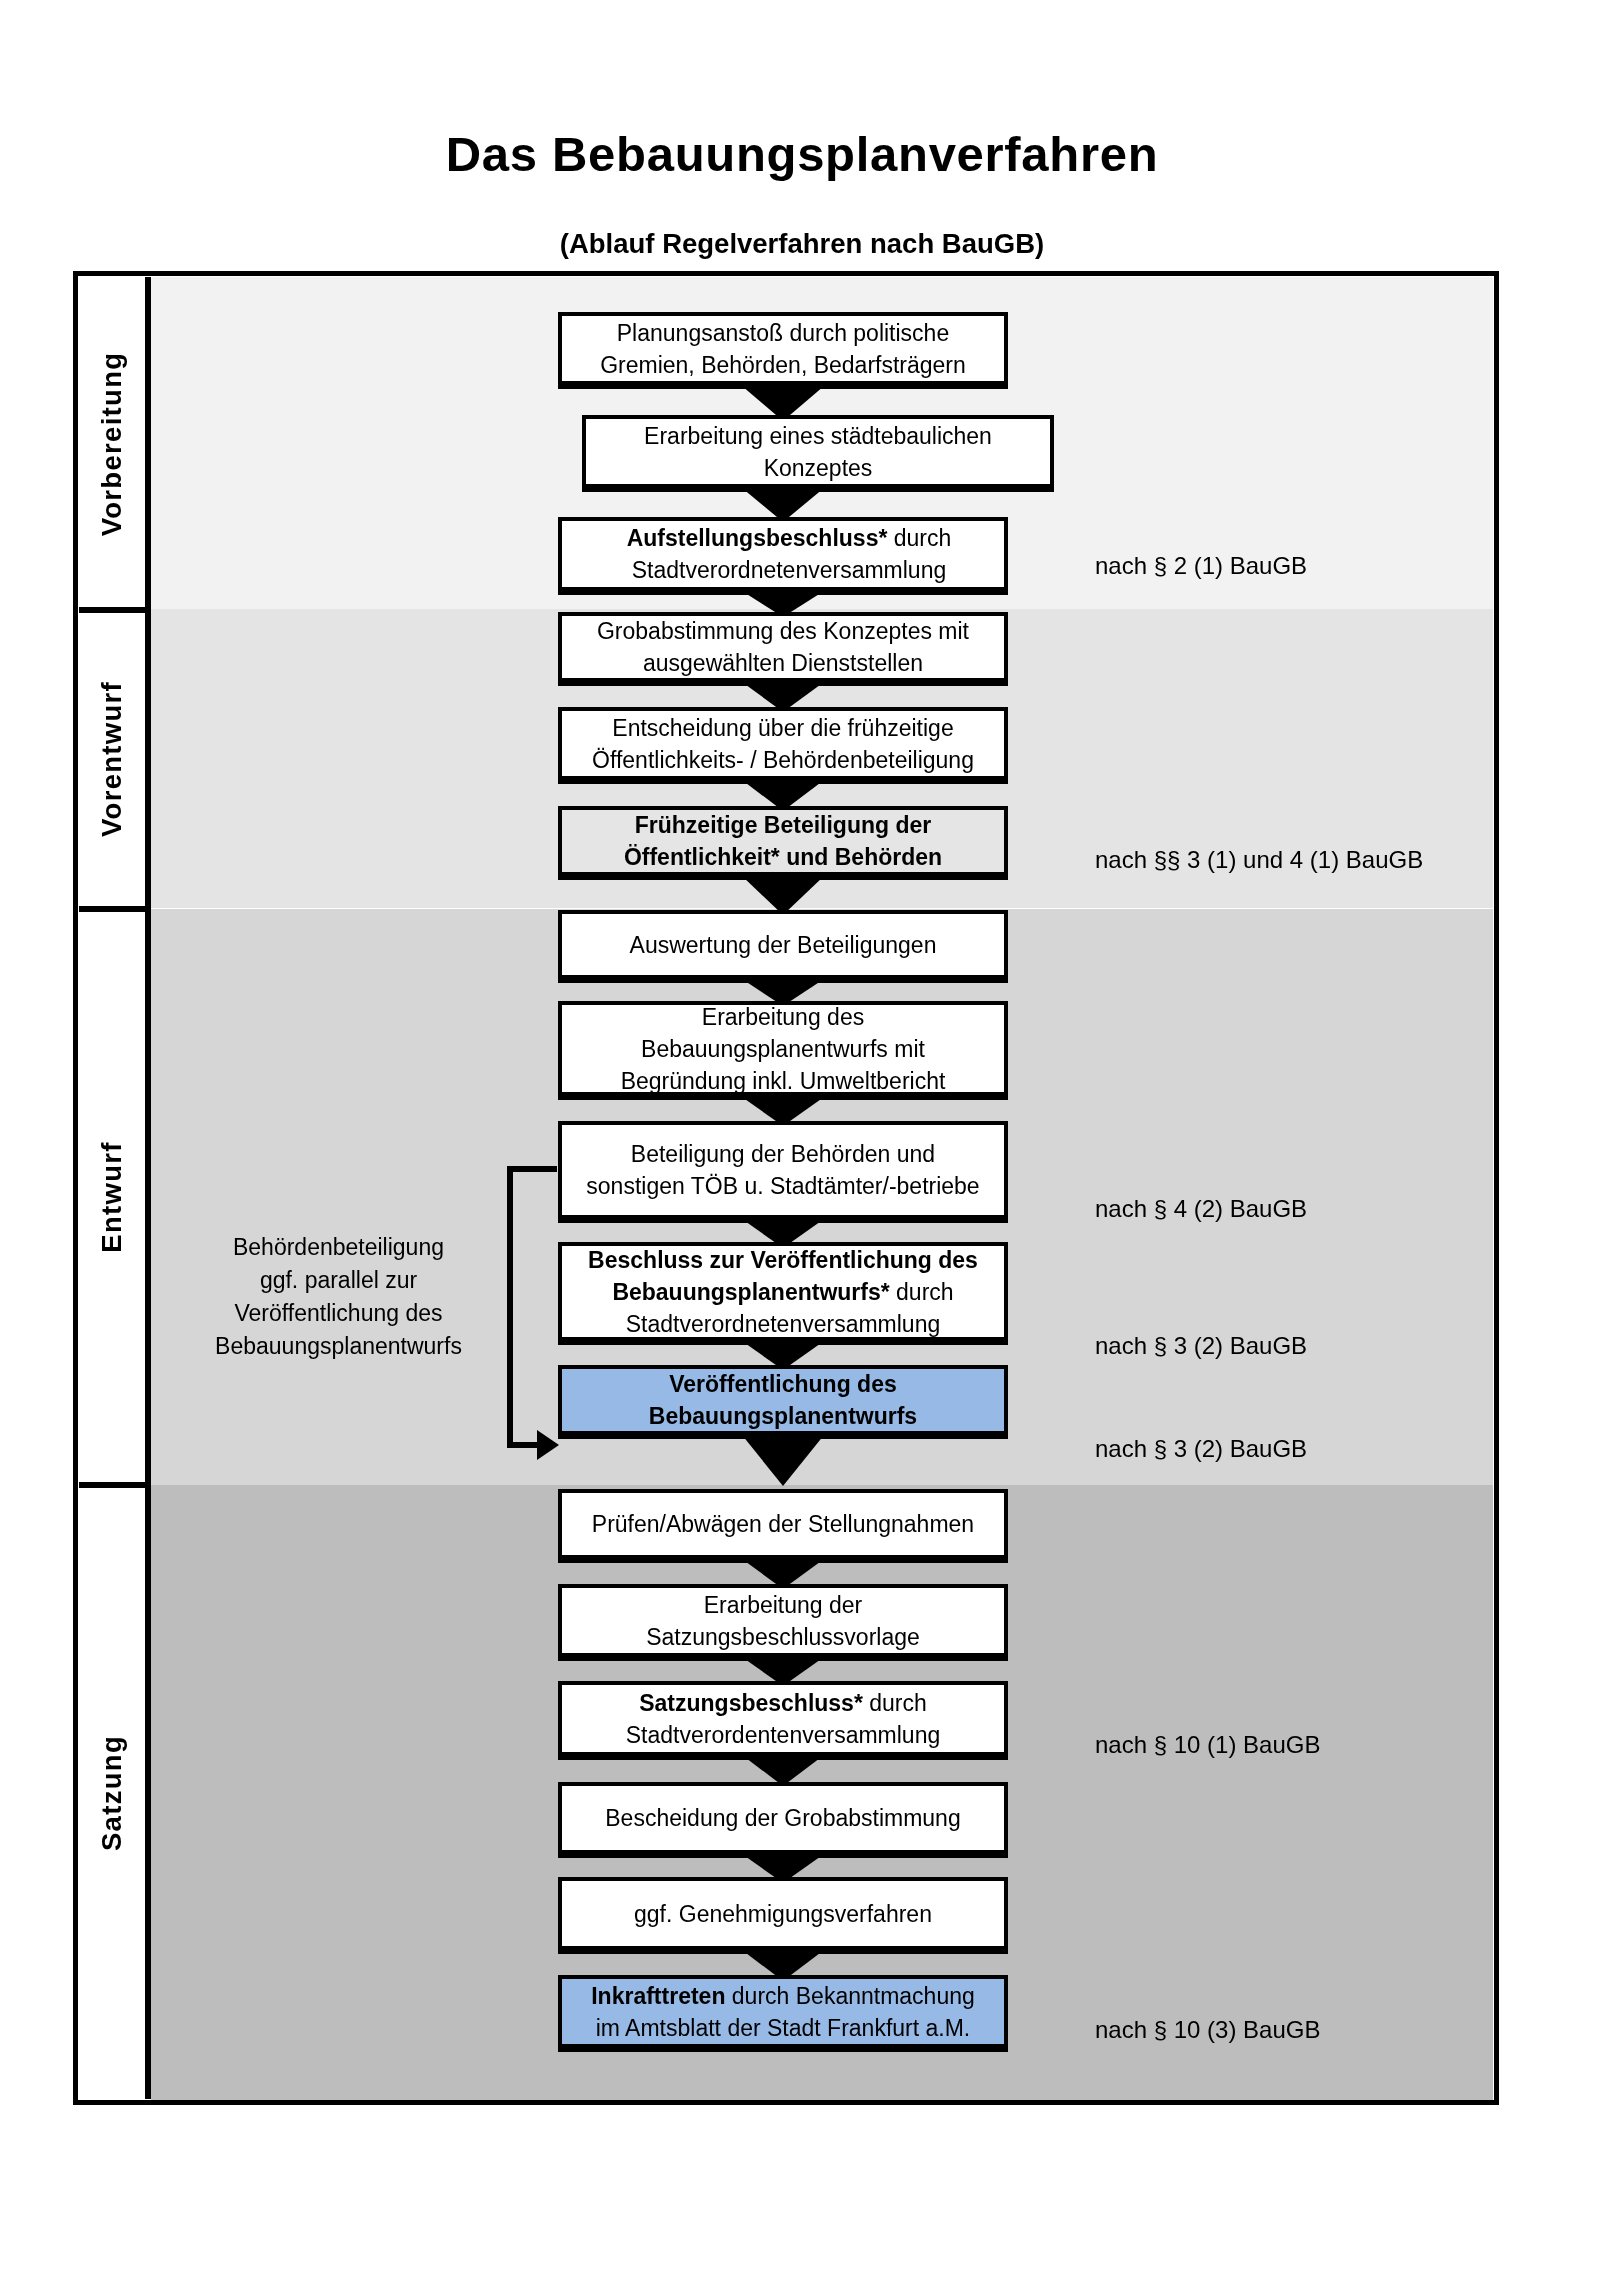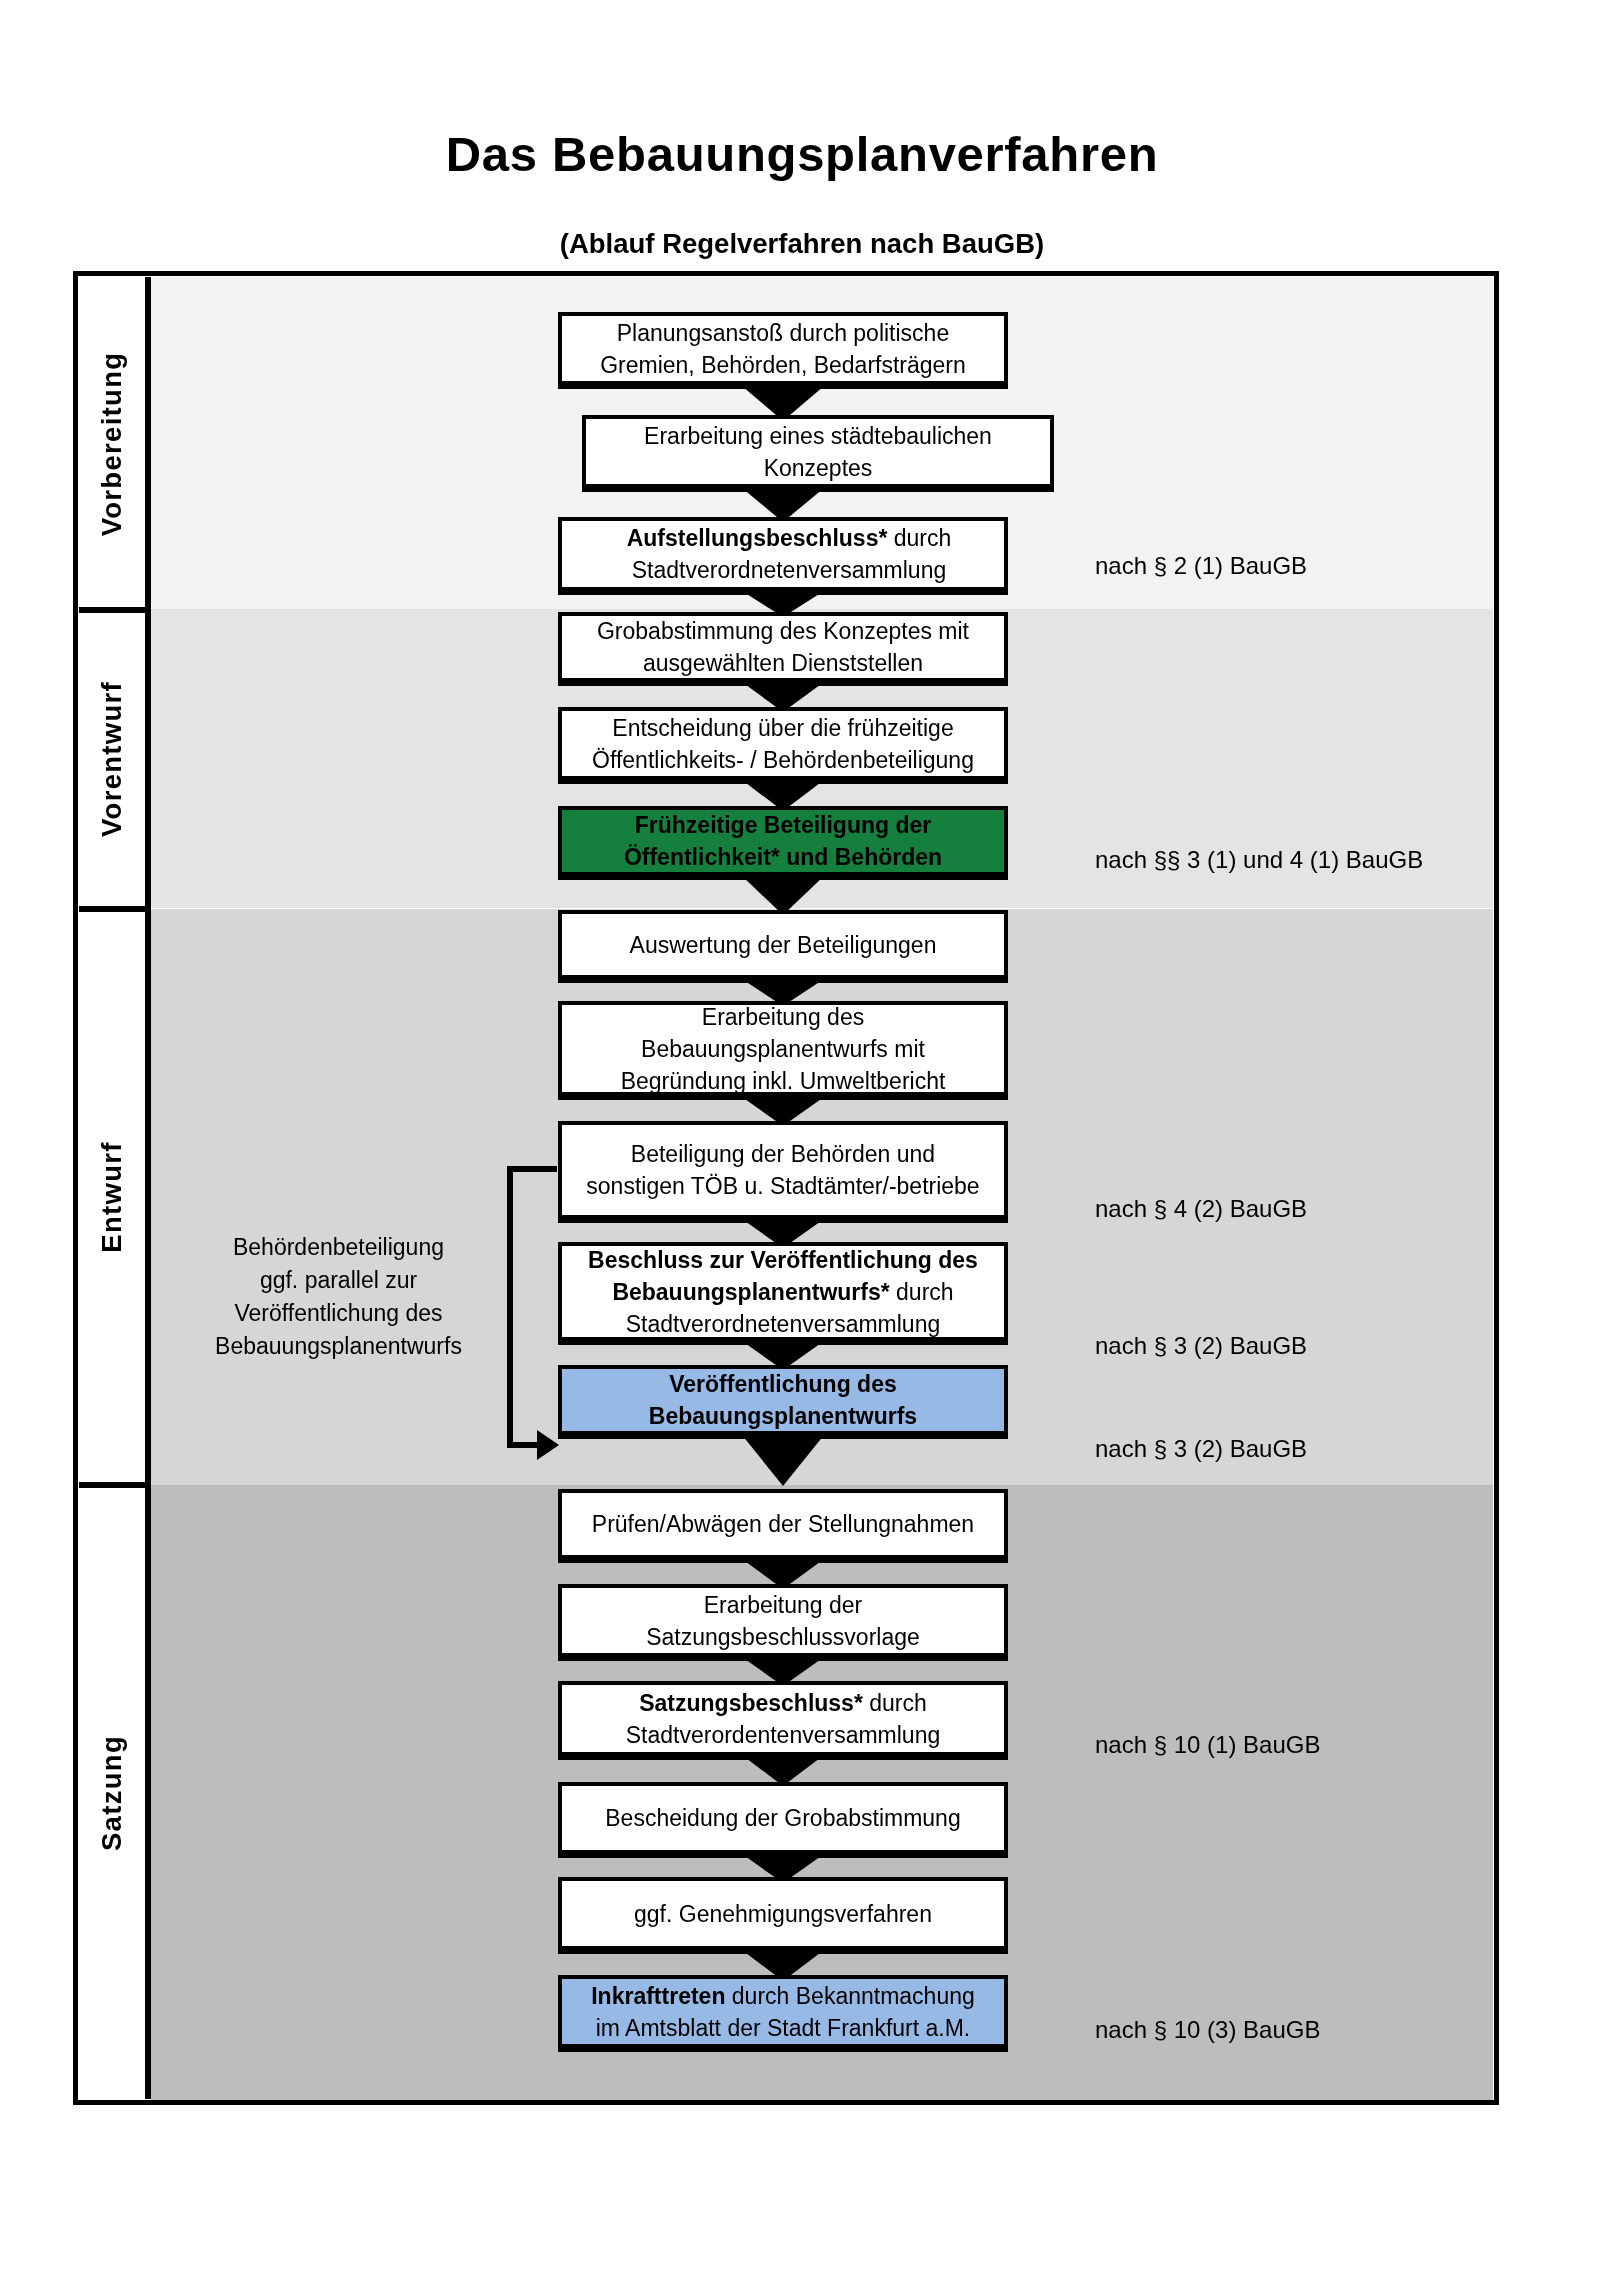--- a/index.html
+++ b/index.html
@@ -112,21 +112,21 @@
         <div><span>Stadtverordnetenversammlung</span></div>
       </div>
       <div class="abs box" style="left: 558px; top: 612px; width: 450px; height: 74px;">
         <div><span>Grobabstimmung des Konzeptes mit</span></div>
         <div><span>ausgewählten Dienststellen</span></div>
       </div>
       <div class="abs box" style="left: 558px; top: 707px; width: 450px; height: 77px; justify-content: flex-end;">
         <div><span>Entscheidung über die frühzeitige</span></div>
         <div><span>Öffentlichkeits- / Behördenbeteiligung</span></div>
       </div>
-      <div class="abs box" style="left: 558px; top: 806px; width: 450px; height: 74px; background: #15803d;">
+      <div class="abs box" style="left: 558px; top: 806px; width: 450px; height: 74px; background: #e5e5e5;">
         <div><b>Frühzeitige Beteiligung der</b></div>
         <div><b>Öffentlichkeit* und Behörden</b></div>
       </div>
       <div class="abs box" style="left: 558px; top: 910px; width: 450px; height: 73px;">
         <div><span>Auswertung der Beteiligungen</span></div>
       </div>
       <div class="abs box" style="left: 558px; top: 1001px; width: 450px; height: 99px;">
         <div><span>Erarbeitung des</span></div>
         <div><span>Bebauungsplanentwurfs mit</span></div>
         <div><span>Begründung inkl. Umweltbericht</span></div>

